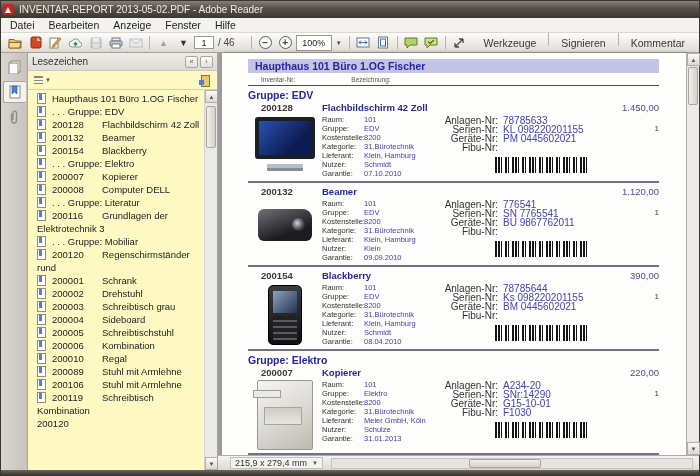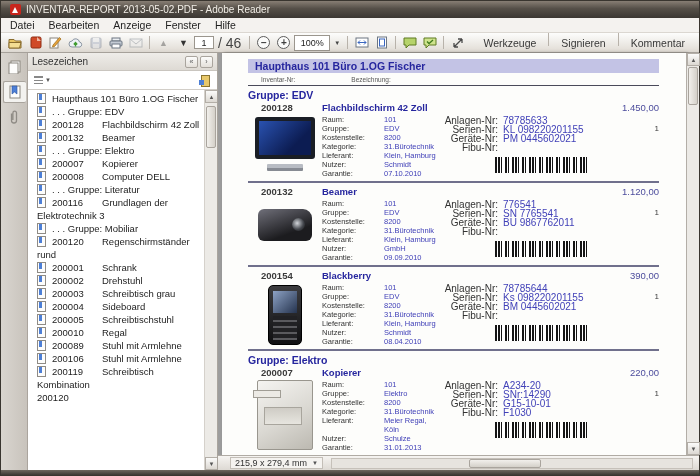--- a/index.html
+++ b/index.html
@@ -1,52 +1,52 @@
 <!DOCTYPE html>
 <html><head>
 <meta charset="utf-8">
 <style>
   * { box-sizing: border-box; margin: 0; padding: 0; }
   html,body { width:700px; height:476px; overflow:hidden; }
   body { font-family:"Liberation Sans", sans-serif; background:#ece9e4; }
   .window { width:700px; height:476px; display:flex; flex-direction:column; border:1px solid #39352f; background:#ece9e4; }
 
   
-  .titlebar { height:17px; flex:0 0 17px; background:linear-gradient(#877e74,#554f48 45%,#3b3732); color:#f1ede6; display:flex; align-items:center; padding:0 9px; font-size:10px; gap:5px; }
+  .titlebar { height:17px; flex:0 0 17px; background:linear-gradient(#877e74,#554f48 45%,#3b3732); color:#f1ede6; display:flex; align-items:center; padding:0 2px; font-size:10px; gap:5px; }
   .adobe-ico { width:11px; height:11px; background:#c8251c; border-radius:2px; position:relative; flex:0 0 11px; }
   .adobe-ico::after { content:""; position:absolute; left:2px; top:3px; border-left:3.5px solid transparent; border-right:3.5px solid transparent; border-bottom:6px solid #fff; }
 
   
   .menubar { height:15px; flex:0 0 15px; background:#f4f2ef; border-bottom:1px solid #dbd7d1; display:flex; align-items:center; font-size:10.5px; color:#1f1f1f; padding-left:2px; }
   .menu-item { padding:0 7px; height:100%; display:flex; align-items:center; cursor:default; }
 
   
   .toolbar { height:20px; flex:0 0 20px; background:linear-gradient(#fdfdfc,#e6e2dc 80%,#dcd7d0); border-bottom:1px solid #a6a19a; display:flex; align-items:center; padding:0 5px; gap:1px; }
   .tb-btn { height:17px; min-width:19px; display:flex; align-items:center; justify-content:center; border-radius:2px; }
   .tb-btn.disabled { opacity:.38; }
   .tb-sep { width:1px; height:13px; background:#b8b2aa; margin:0 3px; flex:0 0 1px; }
   .pg-box { width:20px; height:13px; background:#fff; border:1px solid #9b968e; font-size:9px; text-align:center; color:#222; padding:0; }
-  .pg-total { font-size:14px; color:#444; margin:0 4px 0 3px; white-space:nowrap; }
+  .pg-total { font-size:10px; color:#444; margin:0 12px 0 3px; white-space:nowrap; }
   .zoom-box { width:36px; height:16px; background:#fff; border:1px solid #9b968e; font-size:9px; color:#222; display:flex; align-items:center; justify-content:center; }
   .mini-arrow { font-size:6px; color:#444; padding:0 3px; }
   .circle-btn { width:13px; height:13px; border-radius:50%; border:1.5px solid #5c5c5c; color:#3f3f3f; font-size:10px; font-weight:bold; line-height:10px; display:flex; align-items:center; justify-content:center; background:#fbfbfa; }
   .txt-glyph { font-size:9px; color:#333; }
   .tb-right { margin-left:auto; display:flex; align-items:flex-start; height:100%; }
   .tb-text-btn { font-size:10.5px; color:#383838; padding:0 9px; height:100%; display:flex; align-items:center; }
 
   
   .main { flex:1; display:flex; min-height:0; }
 
   
   .tabstrip { width:27px; flex:0 0 27px; background:linear-gradient(90deg,#d9d5cf,#c8c3bc); border-right:1px solid #aaa49d; display:flex; flex-direction:column; align-items:center; padding-top:3px; gap:3px; }
   .tab-btn { width:23px; height:22px; display:flex; align-items:center; justify-content:center; border-radius:2px; }
   .tab-btn.active { background:#f3f2ef; border:1px solid #a9a49d; border-right:none; }
 
   
-  .sidepanel { width:190px; flex:0 0 190px; background:#ffffff; border-right:1px solid #a9a49d; display:flex; flex-direction:column; min-height:0; }
+  .sidepanel { width:190px; flex:0 0 190px; background:#fef9c3; border-right:1px solid #a9a49d; display:flex; flex-direction:column; min-height:0; }
   .panel-header { height:18px; flex:0 0 18px; background:linear-gradient(#efede9,#dedad4); border-bottom:1px solid #c9c5bf; display:flex; align-items:center; padding:0 4px; font-size:10px; color:#333; }
   .ph-btns { margin-left:auto; display:flex; gap:2px; }
   .ph-btn { width:13px; height:12px; border:1px solid #a9a49d; background:linear-gradient(#fcfcfb,#e4e0da); font-size:7px; color:#555; display:flex; align-items:center; justify-content:center; border-radius:2px; }
   .panel-options { height:19px; flex:0 0 19px; border-bottom:1px solid #d2cec8; display:flex; align-items:center; padding:0 6px; }
   .opt-icon { width:17px; height:13px; display:flex; align-items:center; gap:2px; }
   .opt-lines { width:9px; height:9px; background:linear-gradient(#888 1.5px,transparent 1.5px); background-size:9px 3px; border-top:1.5px solid #888; }
   .opt-caret { font-size:6px; color:#555; }
   .expand-bm { margin-left:auto; width:12px; height:12px; position:relative; }
   .expand-bm::before { content:""; position:absolute; right:1px; top:1px; width:7px; height:10px; background:#e8c86a; border:1px solid #8a7430; }
   .expand-bm::after { content:""; position:absolute; left:0; bottom:1px; width:5px; height:5px; background:#4d7fd6; }
@@ -75,21 +75,21 @@
   .group-h { color:#26269e; font-weight:bold; font-size:10.5px; margin:3px 0 1px; }
   .item { border-bottom:2px solid #70708c; padding-bottom:3px; margin-bottom:3px; }
   .item-head { display:flex; align-items:baseline; font-size:9.5px; }
   .inv { margin-left:13px; width:61px; font-weight:bold; color:#3a3a3a; }
   .ititle { font-weight:bold; color:#26269e; flex:1; }
   .price { color:#4c4c9c; }
   .item-body { display:flex; margin-top:2px; }
   .pimg { width:74px; flex:0 0 74px; display:flex; justify-content:center; }
   .fields { width:118px; flex:0 0 118px; font-size:7.5px; line-height:9px; }
   .frow { display:flex; }
-  .fl { width:62px; color:#333; }
+  .fl { width:42px; color:#333; }
   .fv { color:#4141b8; flex:1; }
   .rcol { flex:1; font-size:10px; line-height:9px; padding-top:1px; }
   .rrow { display:flex; }
   .rl { width:58px; text-align:right; color:#333; margin-right:5px; }
   .rv { color:#4141b8; }
   .barcode { margin:5px 0 0 55px; width:92px; height:16px;
     background:repeating-linear-gradient(90deg,#151515 0 2px,#fff 2px 3px,#151515 3px 5px,#fff 5px 6px,#151515 6px 7px,#fff 7px 10px,#151515 10px 12px,#fff 12px 13px,#151515 13px 14px,#fff 14px 17px); }
   .qty { width:26px; flex:0 0 26px; text-align:right; font-size:8px; color:#3a3a3a; padding-top:9px; }
 
   
@@ -275,32 +275,34 @@
             <span class="opt-caret">▼</span>
           </span>
         <span class="expand-bm"></span>
       </div>
       <div class="tree-wrap">
         <div class="tree">
             <div class="bm-row"><span class="bm-ico"></span><span class="bm-label">Haupthaus 101 Büro 1.OG  Fischer</span></div>
             <div class="bm-row"><span class="bm-ico"></span><span class="bm-label">. . . Gruppe: EDV</span></div>
             <div class="bm-row"><span class="bm-ico"></span><span class="bm-num">200128</span><span class="bm-label">Flachbildschirm 42 Zoll</span></div>
             <div class="bm-row"><span class="bm-ico"></span><span class="bm-num">200132</span><span class="bm-label">Beamer</span></div>
+            <div class="bm-row"><span class="bm-ico"></span><span class="bm-num">200154</span><span class="bm-label">Blackberry</span></div>
             <div class="bm-row"><span class="bm-ico"></span><span class="bm-label">. . . Gruppe: Elektro</span></div>
             <div class="bm-row"><span class="bm-ico"></span><span class="bm-num">200007</span><span class="bm-label">Kopierer</span></div>
             <div class="bm-row"><span class="bm-ico"></span><span class="bm-num">200008</span><span class="bm-label">Computer DELL</span></div>
             <div class="bm-row"><span class="bm-ico"></span><span class="bm-label">. . . Gruppe: Literatur</span></div>
             <div class="bm-row"><span class="bm-ico"></span><span class="bm-num">200116</span><span class="bm-label">Grundlagen der Elektrotechnik 3</span></div>
             <div class="bm-row"><span class="bm-ico"></span><span class="bm-label">. . . Gruppe: Mobiliar</span></div>
             <div class="bm-row"><span class="bm-ico"></span><span class="bm-num">200120</span><span class="bm-label">Regenschirmständer rund</span></div>
             <div class="bm-row"><span class="bm-ico"></span><span class="bm-num">200001</span><span class="bm-label">Schrank</span></div>
             <div class="bm-row"><span class="bm-ico"></span><span class="bm-num">200002</span><span class="bm-label">Drehstuhl</span></div>
             <div class="bm-row"><span class="bm-ico"></span><span class="bm-num">200003</span><span class="bm-label">Schreibtisch grau</span></div>
             <div class="bm-row"><span class="bm-ico"></span><span class="bm-num">200004</span><span class="bm-label">Sideboard</span></div>
             <div class="bm-row"><span class="bm-ico"></span><span class="bm-num">200005</span><span class="bm-label">Schreibtischstuhl</span></div>
+            <div class="bm-row"><span class="bm-ico"></span><span class="bm-num">200006</span><span class="bm-label">Kombination</span></div>
             <div class="bm-row"><span class="bm-ico"></span><span class="bm-num">200010</span><span class="bm-label">Regal</span></div>
             <div class="bm-row"><span class="bm-ico"></span><span class="bm-num">200089</span><span class="bm-label">Stuhl mit Armlehne</span></div>
             <div class="bm-row"><span class="bm-ico"></span><span class="bm-num">200106</span><span class="bm-label">Stuhl mit Armlehne</span></div>
             <div class="bm-row"><span class="bm-ico"></span><span class="bm-num">200119</span><span class="bm-label">Schreibtisch Kombination</span></div>
             <div class="bm-row"><span class="bm-num">200120</span></div>
           </div>
         <div class="tree-scroll">
           <span class="scr-btn">▲</span>
           <span class="scr-thumb tree-thumb"></span>
           <span class="scr-btn bottom">▼</span>
@@ -407,21 +409,21 @@
                   <div class="frow">
                     <span class="fl">Kategorie:</span>
                     <span class="fv">31.Bürotechnik</span>
                   </div>
                   <div class="frow">
                     <span class="fl">Lieferant:</span>
                     <span class="fv">Klein, Hamburg</span>
                   </div>
                   <div class="frow">
                     <span class="fl">Nutzer:</span>
-                    <span class="fv">GmbH</span>
+                    <span class="fv">Klein</span>
                   </div>
                   <div class="frow">
                     <span class="fl">Garantie:</span>
                     <span class="fv">09.09.2010</span>
                   </div>
                 </div>
                 <div class="rcol">
                   <div class="rrows">
                     <div class="rrow">
                       <span class="rl">Anlagen-Nr:</span>
@@ -532,21 +534,21 @@
                   <div class="frow">
                     <span class="fl">Kostenstelle:</span>
                     <span class="fv">8200</span>
                   </div>
                   <div class="frow">
                     <span class="fl">Kategorie:</span>
                     <span class="fv">31.Bürotechnik</span>
                   </div>
                   <div class="frow">
                     <span class="fl">Lieferant:</span>
-                    <span class="fv">Meier Regal, Köln</span>
+                    <span class="fv">Meier GmbH, Köln</span>
                   </div>
                   <div class="frow">
                     <span class="fl">Nutzer:</span>
                     <span class="fv">Schulze</span>
                   </div>
                   <div class="frow">
                     <span class="fl">Garantie:</span>
                     <span class="fv">31.01.2013</span>
                   </div>
                 </div>

